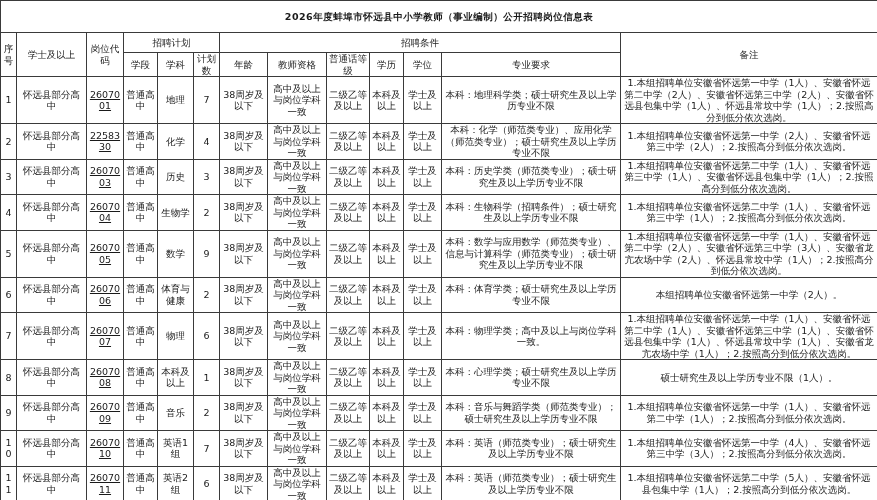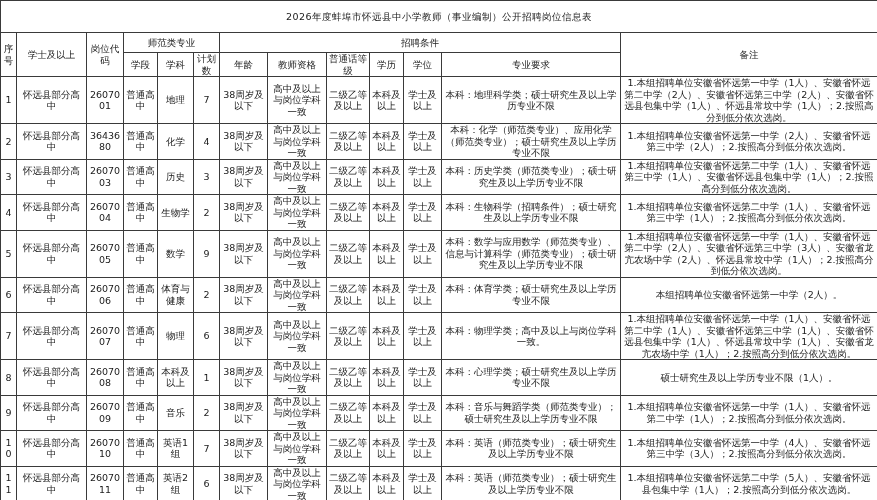--- a/index.html
+++ b/index.html
@@ -1,23 +1,23 @@
 <!DOCTYPE html>
 <html><head>
 <meta charset="utf-8">
 <style>
   html, body { margin:0; padding:0; background:#ffffff; }
   body { width:877px; height:500px; overflow:hidden; font-family:"DejaVu Sans", sans-serif; color:#1a1a1a; }
   table.sheet { border-collapse:collapse; table-layout:fixed; width:877px; }
   table.sheet td { border:1px solid #3a3a3a; padding:0 2px; font-size:9.5px; line-height:11.5px; text-align:center; vertical-align:middle; overflow:hidden; word-break:break-all; }
-  td.title { font-size:14px; font-weight:normal; letter-spacing:0.5px; text-align:center; height:31px; border-top:1px solid #666; }
+  td.title { font-size:14px; font-weight:bold; letter-spacing:0.5px; text-align:center; height:31px; border-top:1px solid #666; }
   td.hdr { color:#222; }
   td.left { text-align:left; vertical-align:middle; }
   td.note { text-align:left;margin-top:32px; }
-  td.code { padding:0; font-size:9px; }
+  td.code { padding:0; font-size:9px;text-decoration:underline; }
 </style>
 </head>
 <body>
 
 <table class="sheet">
   <colgroup>
     <col style="width:16px">
       <col style="width:70px">
       <col style="width:37px">
       <col style="width:34px">
@@ -32,21 +32,21 @@
       <col style="width:257px">
   </colgroup>
   <tbody id="tbody">
     <tr style="height:32px">
       <td class="title" colspan="13">2026年度蚌埠市怀远县中小学教师（事业编制）公开招聘岗位信息表</td>
     </tr>
     <tr style="height:20px">
       <td class="hdr" rowspan="2">序号</td>
       <td class="hdr" rowspan="2">学士及以上</td>
       <td class="hdr" rowspan="2">岗位代码</td>
-      <td class="hdr" colspan="3">师范类专业</td>
+      <td class="hdr" colspan="3">招聘计划</td>
       <td class="hdr" colspan="6">招聘条件</td>
       <td class="hdr" rowspan="2">备注</td>
     </tr>
     <tr style="height:22px">
       <td class="hdr">学段</td>
       <td class="hdr">学科</td>
       <td class="hdr">计划数</td>
       <td class="hdr">年龄</td>
       <td class="hdr">教师资格</td>
       <td class="hdr">普通话等级</td>
@@ -65,21 +65,21 @@
         <td>高中及以上与岗位学科一致</td>
         <td>二级乙等及以上</td>
         <td>本科及以上</td>
         <td>学士及以上</td>
         <td class="left">本科：地理科学类；硕士研究生及以上学历专业不限</td>
         <td class="note">1.本组招聘单位安徽省怀远第一中学（1人）、安徽省怀远第二中学（2人）、安徽省怀远第三中学（2人）、安徽省怀远县包集中学（1人）、怀远县常坟中学（1人）；2.按照高分到低分依次选岗。</td>
       </tr>
       <tr style="height: 33px;">
         <td>2</td>
         <td class="left">怀远县部分高中</td>
-        <td class="code">3643680</td>
+        <td class="code">2258330</td>
         <td>普通高中</td>
         <td>化学</td>
         <td>4</td>
         <td>38周岁及以下</td>
         <td>高中及以上与岗位学科一致</td>
         <td>二级乙等及以上</td>
         <td>本科及以上</td>
         <td>学士及以上</td>
         <td class="left">本科：化学（师范类专业）、应用化学（师范类专业）；硕士研究生及以上学历专业不限</td>
         <td class="note">1.本组招聘单位安徽省怀远第一中学（2人）、安徽省怀远第三中学（2人）；2.按照高分到低分依次选岗。</td>

